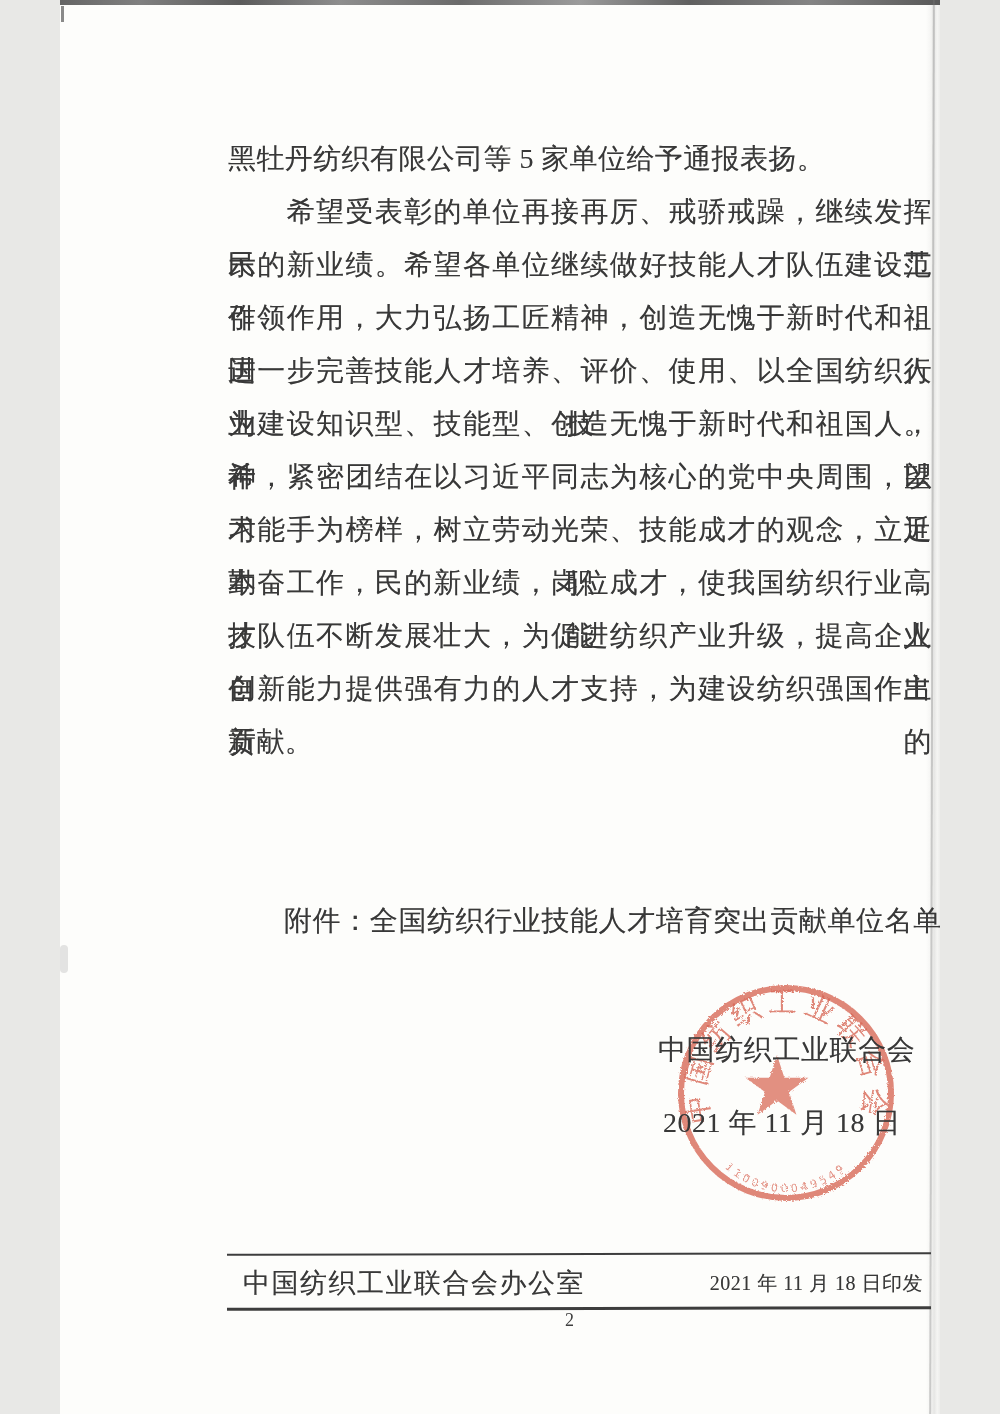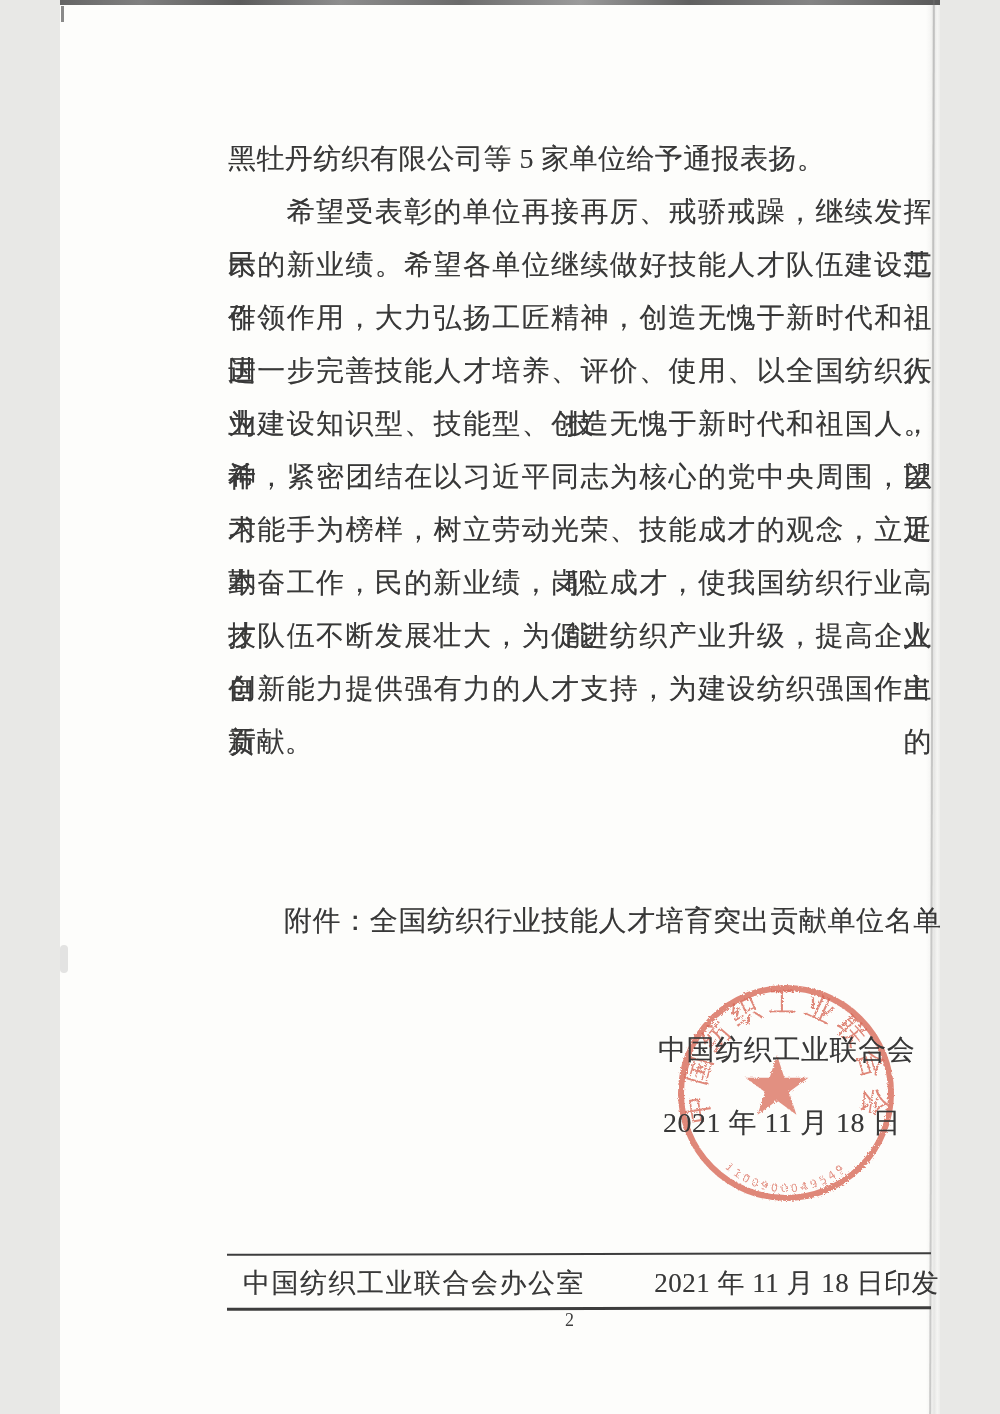--- a/index.html
+++ b/index.html
@@ -82,21 +82,21 @@
   .rule-bottom{top:1307px;height:2.5px;transform:rotate(-0.12deg);}
   .footer-row{
     position:absolute;left:183px;top:1263px;width:704px;height:40px;
     display:flex;justify-content:space-between;align-items:center;
   }
   .footer-office{
     font-size:27px;letter-spacing:1.5px;
     text-shadow:0 0 .6px rgba(70,70,70,.45);white-space:nowrap;
   }
   .footer-date{
-    font-size:27px;letter-spacing:.5px;margin-right:8px;
+    font-size:20px;letter-spacing:.5px;margin-right:24px;
     text-shadow:0 0 .6px rgba(70,70,70,.45);white-space:nowrap;
   }
   .page-number{
     position:absolute;left:505px;top:1310px;
     font-size:18px;color:#3f3f3f;
     font-family:"Liberation Serif","DejaVu Serif",serif;
   }
 </style>
 </head>
 <body>

